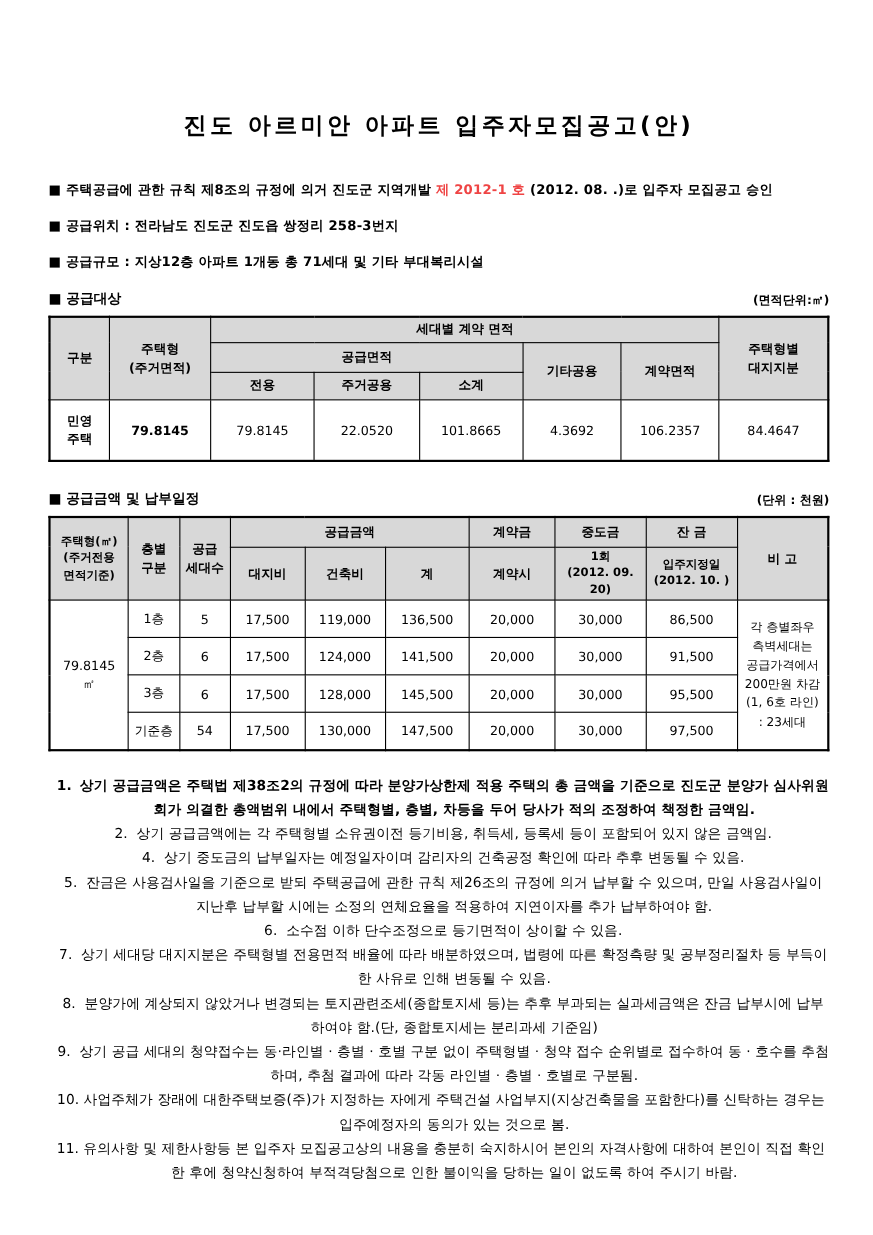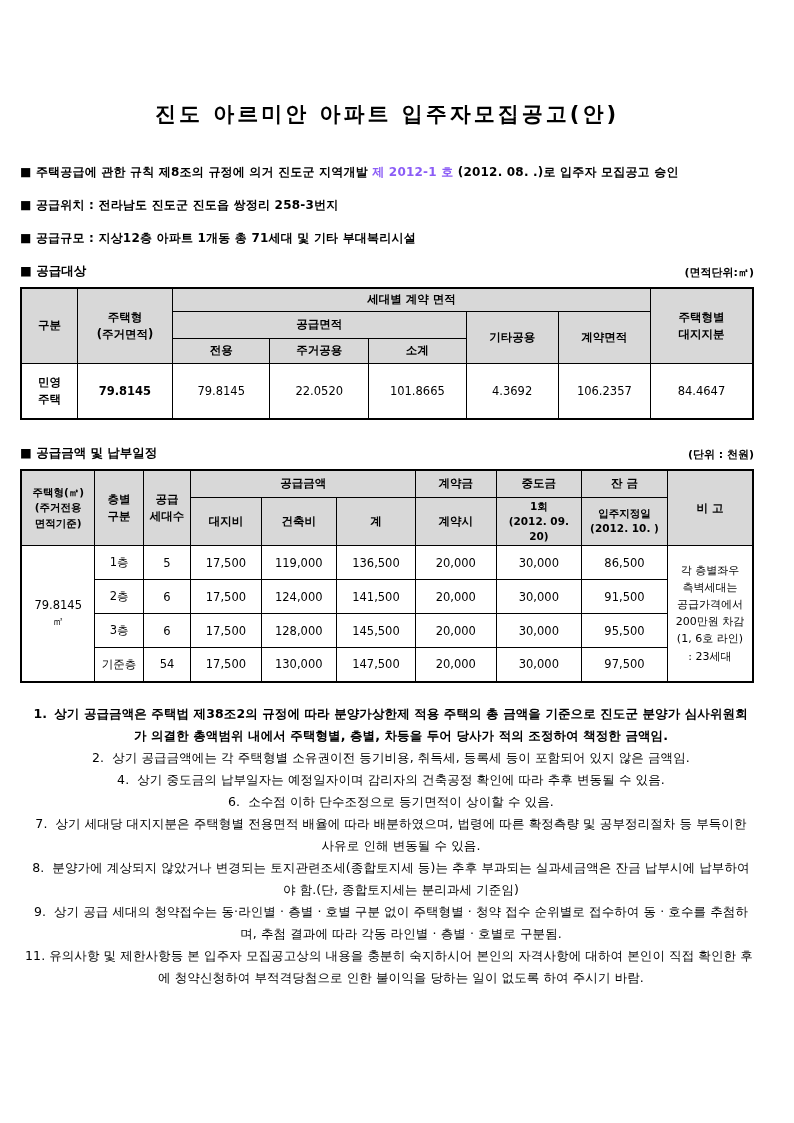--- a/index.html
+++ b/index.html
@@ -1,29 +1,29 @@
 <!DOCTYPE html>
 <html><head>
 <meta charset="utf-8">
 <style>
   * { margin:0; padding:0; box-sizing:border-box; }
   html,body { background:#ffffff; }
   .page {
     width:794px; height:1123px; background:#ffffff; color:#000;
     font-family:"DejaVu Sans","Liberation Sans",sans-serif;
     position:relative; overflow:hidden;
-    padding:100px 40px 0 20px;
+    padding:100px 40px 0 44px;
   }
   .doc-title {
     text-align:center; font-size:21px; font-weight:bold; letter-spacing:3px;
     white-space:nowrap;
   }
   .bullets { margin-top:36px; font-size:12px; font-weight:bold; }
   .bullet-line { margin-bottom:16px; letter-spacing:0.2px; }
-  .red { color:#8b5cf6; }
+  .red { color:#ef4444; }
 
   .section-head {
     display:flex; justify-content:space-between; align-items:flex-end;
     font-size:12.5px; font-weight:bold;
   }
   .unit-note { font-size:11px; font-weight:bold; }
 
   table { width:100%; border-collapse:collapse; table-layout:fixed; margin-top:7px; }
   table.bordered { border:2px solid #000; }
   th, td { border:1px solid #000; text-align:center; vertical-align:middle; padding:1px 2px; }
@@ -204,20 +204,22 @@
       <td>30,000</td>
       <td>97,500</td>
     </tr>
   </tbody>
     </table>
 
   <div class="notes">
     <div class="note bold"><span class="num">1.</span><span>상기 공급금액은 주택법 제38조2의 규정에 따라 분양가상한제 적용 주택의 총 금액을 기준으로 진도군 분양가 심사위원회가 의결한 총액범위 내에서 주택형별, 층별, 차등을 두어 당사가 적의 조정하여 책정한 금액임.</span></div>
     <div class="note"><span class="num">2.</span><span>상기 공급금액에는 각 주택형별 소유권이전 등기비용, 취득세, 등록세 등이 포함되어 있지 않은 금액임.</span></div>
     <div class="note"><span class="num">4.</span><span>상기 중도금의 납부일자는 예정일자이며 감리자의 건축공정 확인에 따라 추후 변동될 수 있음.</span></div>
+    <div class="note"><span class="num">5.</span><span>잔금은 사용검사일을 기준으로 받되 주택공급에 관한 규칙 제26조의 규정에 의거 납부할 수 있으며, 만일 사용검사일이 지난후 납부할 시에는 소정의 연체요율을 적용하여 지연이자를 추가 납부하여야 함.</span></div>
     <div class="note"><span class="num">6.</span><span>소수점 이하 단수조정으로 등기면적이 상이할 수 있음.</span></div>
     <div class="note"><span class="num">7.</span><span>상기 세대당 대지지분은 주택형별 전용면적 배율에 따라 배분하였으며, 법령에 따른 확정측량 및 공부정리절차 등 부득이한 사유로 인해 변동될 수 있음.</span></div>
     <div class="note"><span class="num">8.</span><span>분양가에 계상되지 않았거나 변경되는 토지관련조세(종합토지세 등)는 추후 부과되는 실과세금액은 잔금 납부시에 납부하여야 함.(단, 종합토지세는 분리과세 기준임)</span></div>
     <div class="note"><span class="num">9.</span><span>상기 공급 세대의 청약접수는 동·라인별 · 층별 · 호별 구분 없이 주택형별 · 청약 접수 순위별로 접수하여 동 · 호수를 추첨하며, 추첨 결과에 따라 각동 라인별 · 층별 · 호별로 구분됨.</span></div>
+    <div class="note"><span class="num">10.</span><span>사업주체가 장래에 대한주택보증(주)가 지정하는 자에게 주택건설 사업부지(지상건축물을 포함한다)를 신탁하는 경우는 입주예정자의 동의가 있는 것으로 봄.</span></div>
     <div class="note"><span class="num">11.</span><span>유의사항 및 제한사항등 본 입주자 모집공고상의 내용을 충분히 숙지하시어 본인의 자격사항에 대하여 본인이 직접 확인한 후에 청약신청하여 부적격당첨으로 인한 불이익을 당하는 일이 없도록 하여 주시기 바람.</span></div>
   </div>
 
 </div>
 
 </body></html>

